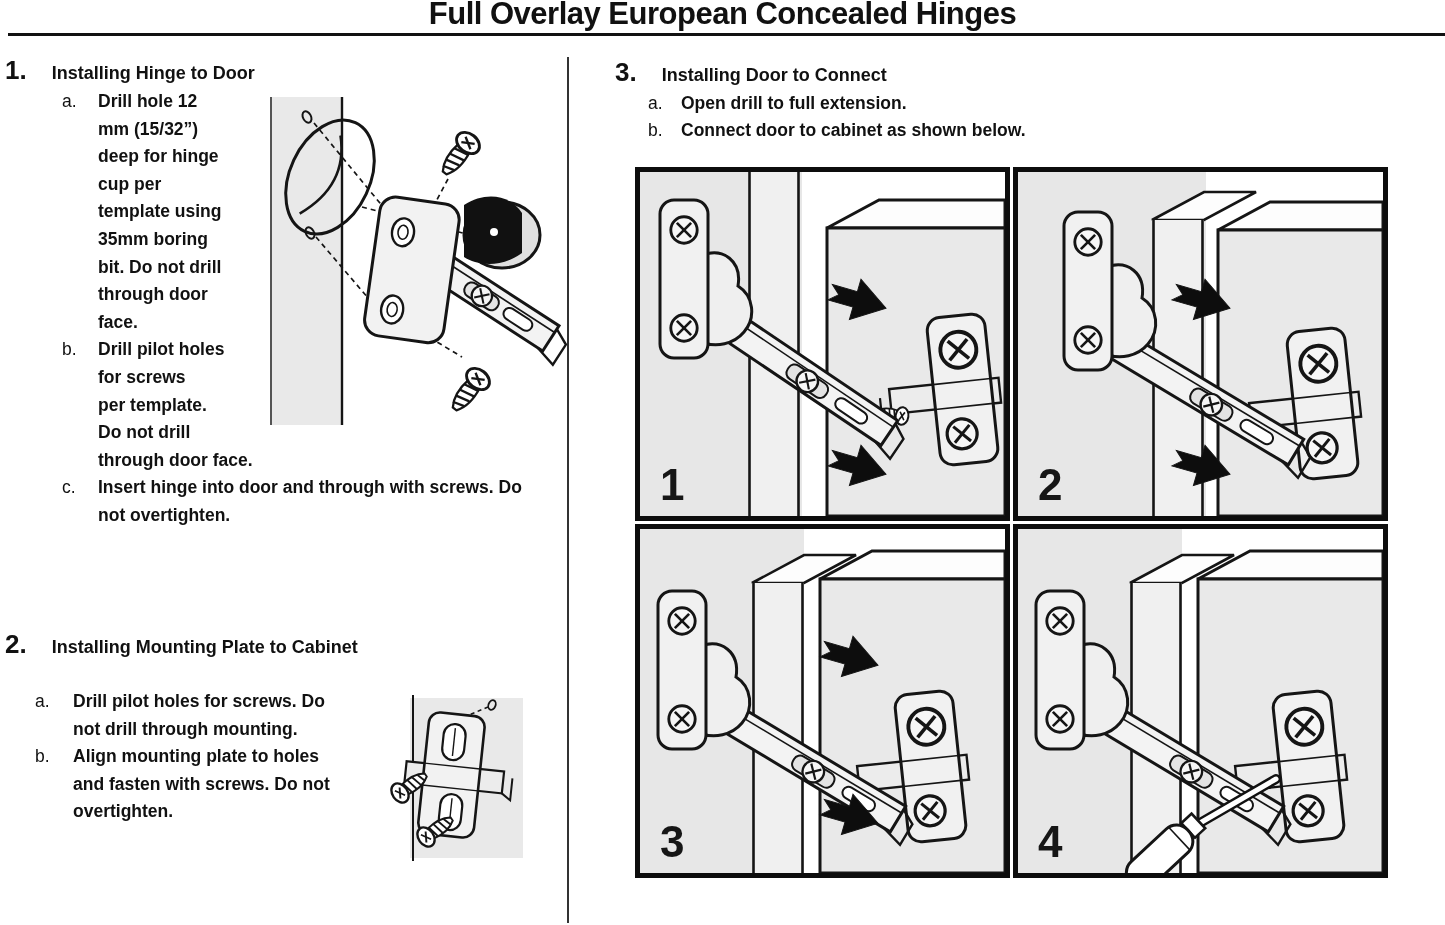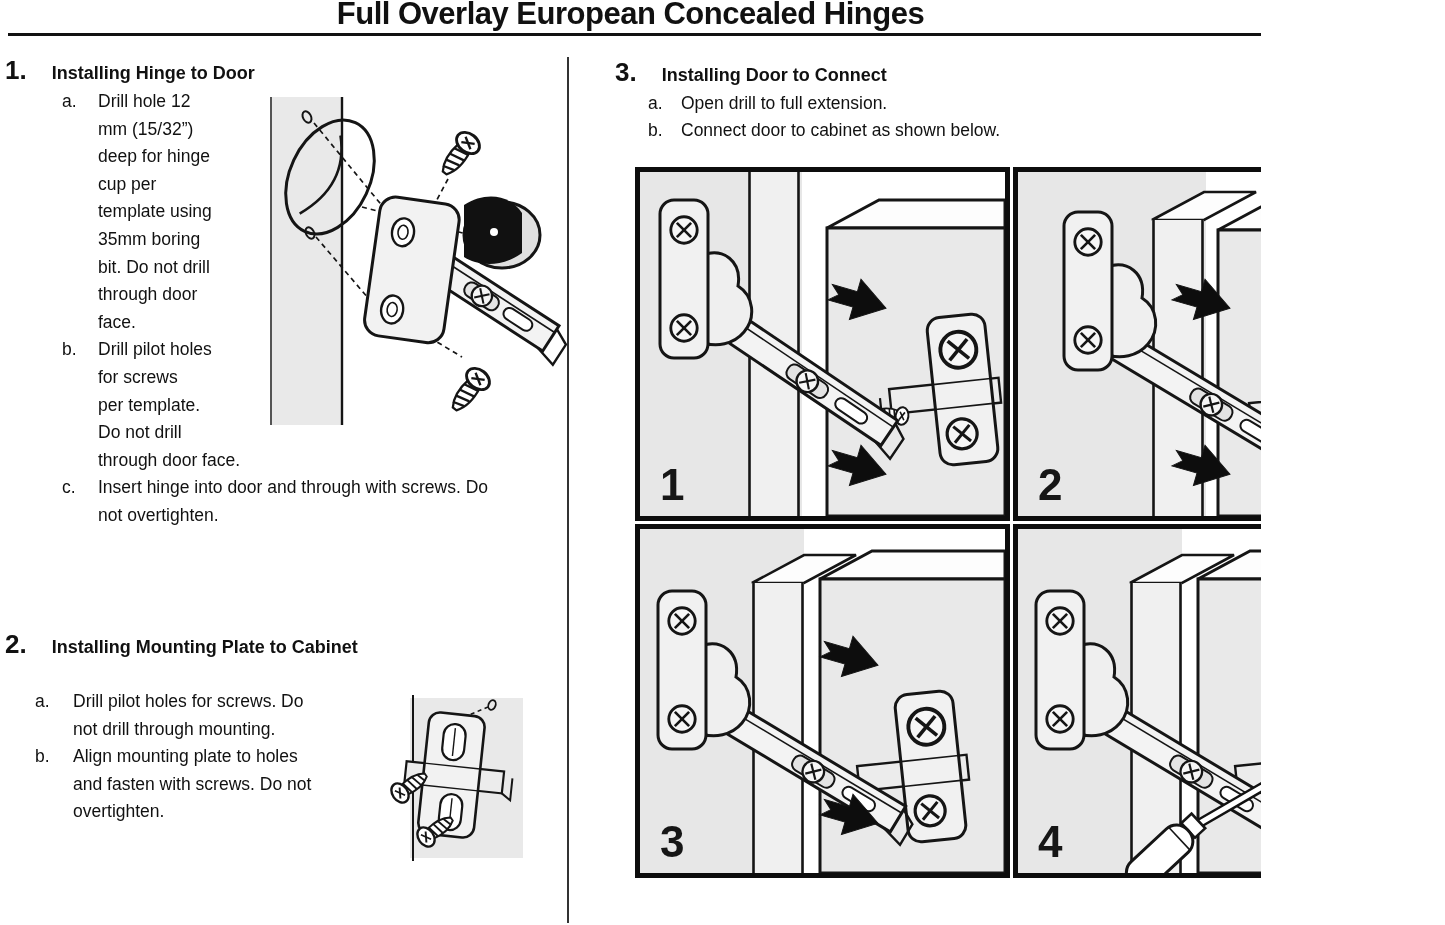--- a/index.html
+++ b/index.html
@@ -1,28 +1,28 @@
 <!DOCTYPE html>
 <html><head>
 <meta charset="utf-8">
 <style>
   html,body{margin:0;padding:0;background:#fff;}
-  .page{position:relative;width:1261px;height:925px;background:#fff;overflow:hidden;
+  .page{position:relative;width:1445px;height:925px;background:#fff;overflow:hidden;
         font-family:"Liberation Sans",sans-serif;color:#111;}
   .title{position:absolute;left:0;top:-4px;width:100%;text-align:center;
          font-size:31px;font-weight:700;letter-spacing:-.5px;}
   .title-rule{position:absolute;left:8px;right:0;top:33px;height:3px;background:#111;}
   .v-divider{position:absolute;left:567px;top:57px;width:2px;height:866px;background:#333;}
   .sec-head{position:absolute;display:flex;align-items:baseline;gap:9px;white-space:nowrap;}
   .sec-num{font-size:26px;font-weight:700;}
   .sec-title{font-size:18px;font-weight:700;margin-left:16px;}
   .list{position:absolute;font-size:17.5px;line-height:27.6px;}
   .item{display:flex;}
   .item .lab{flex:0 0 36px;}
-  .item .txt{white-space:pre-line;}
+  .item .txt{white-space:pre-line;font-weight:bold;}
   .grid{position:absolute;left:635px;top:167px;width:753px;height:711px;
         display:grid;grid-template-columns:1fr 1fr;grid-template-rows:1fr 1fr;gap:3px;}
   .panel{position:relative;border:5px solid #0d0d0d;background:#e7e7e7;overflow:hidden;}
   .panel svg{position:absolute;inset:0;width:100%;height:100%;}
   .panel-num{position:absolute;left:20px;bottom:6px;font-size:44px;font-weight:700;color:#161616;}
   .diagram{position:absolute;}
   svg{shape-rendering:geometricPrecision;}
 </style>
 </head>
 <body>

